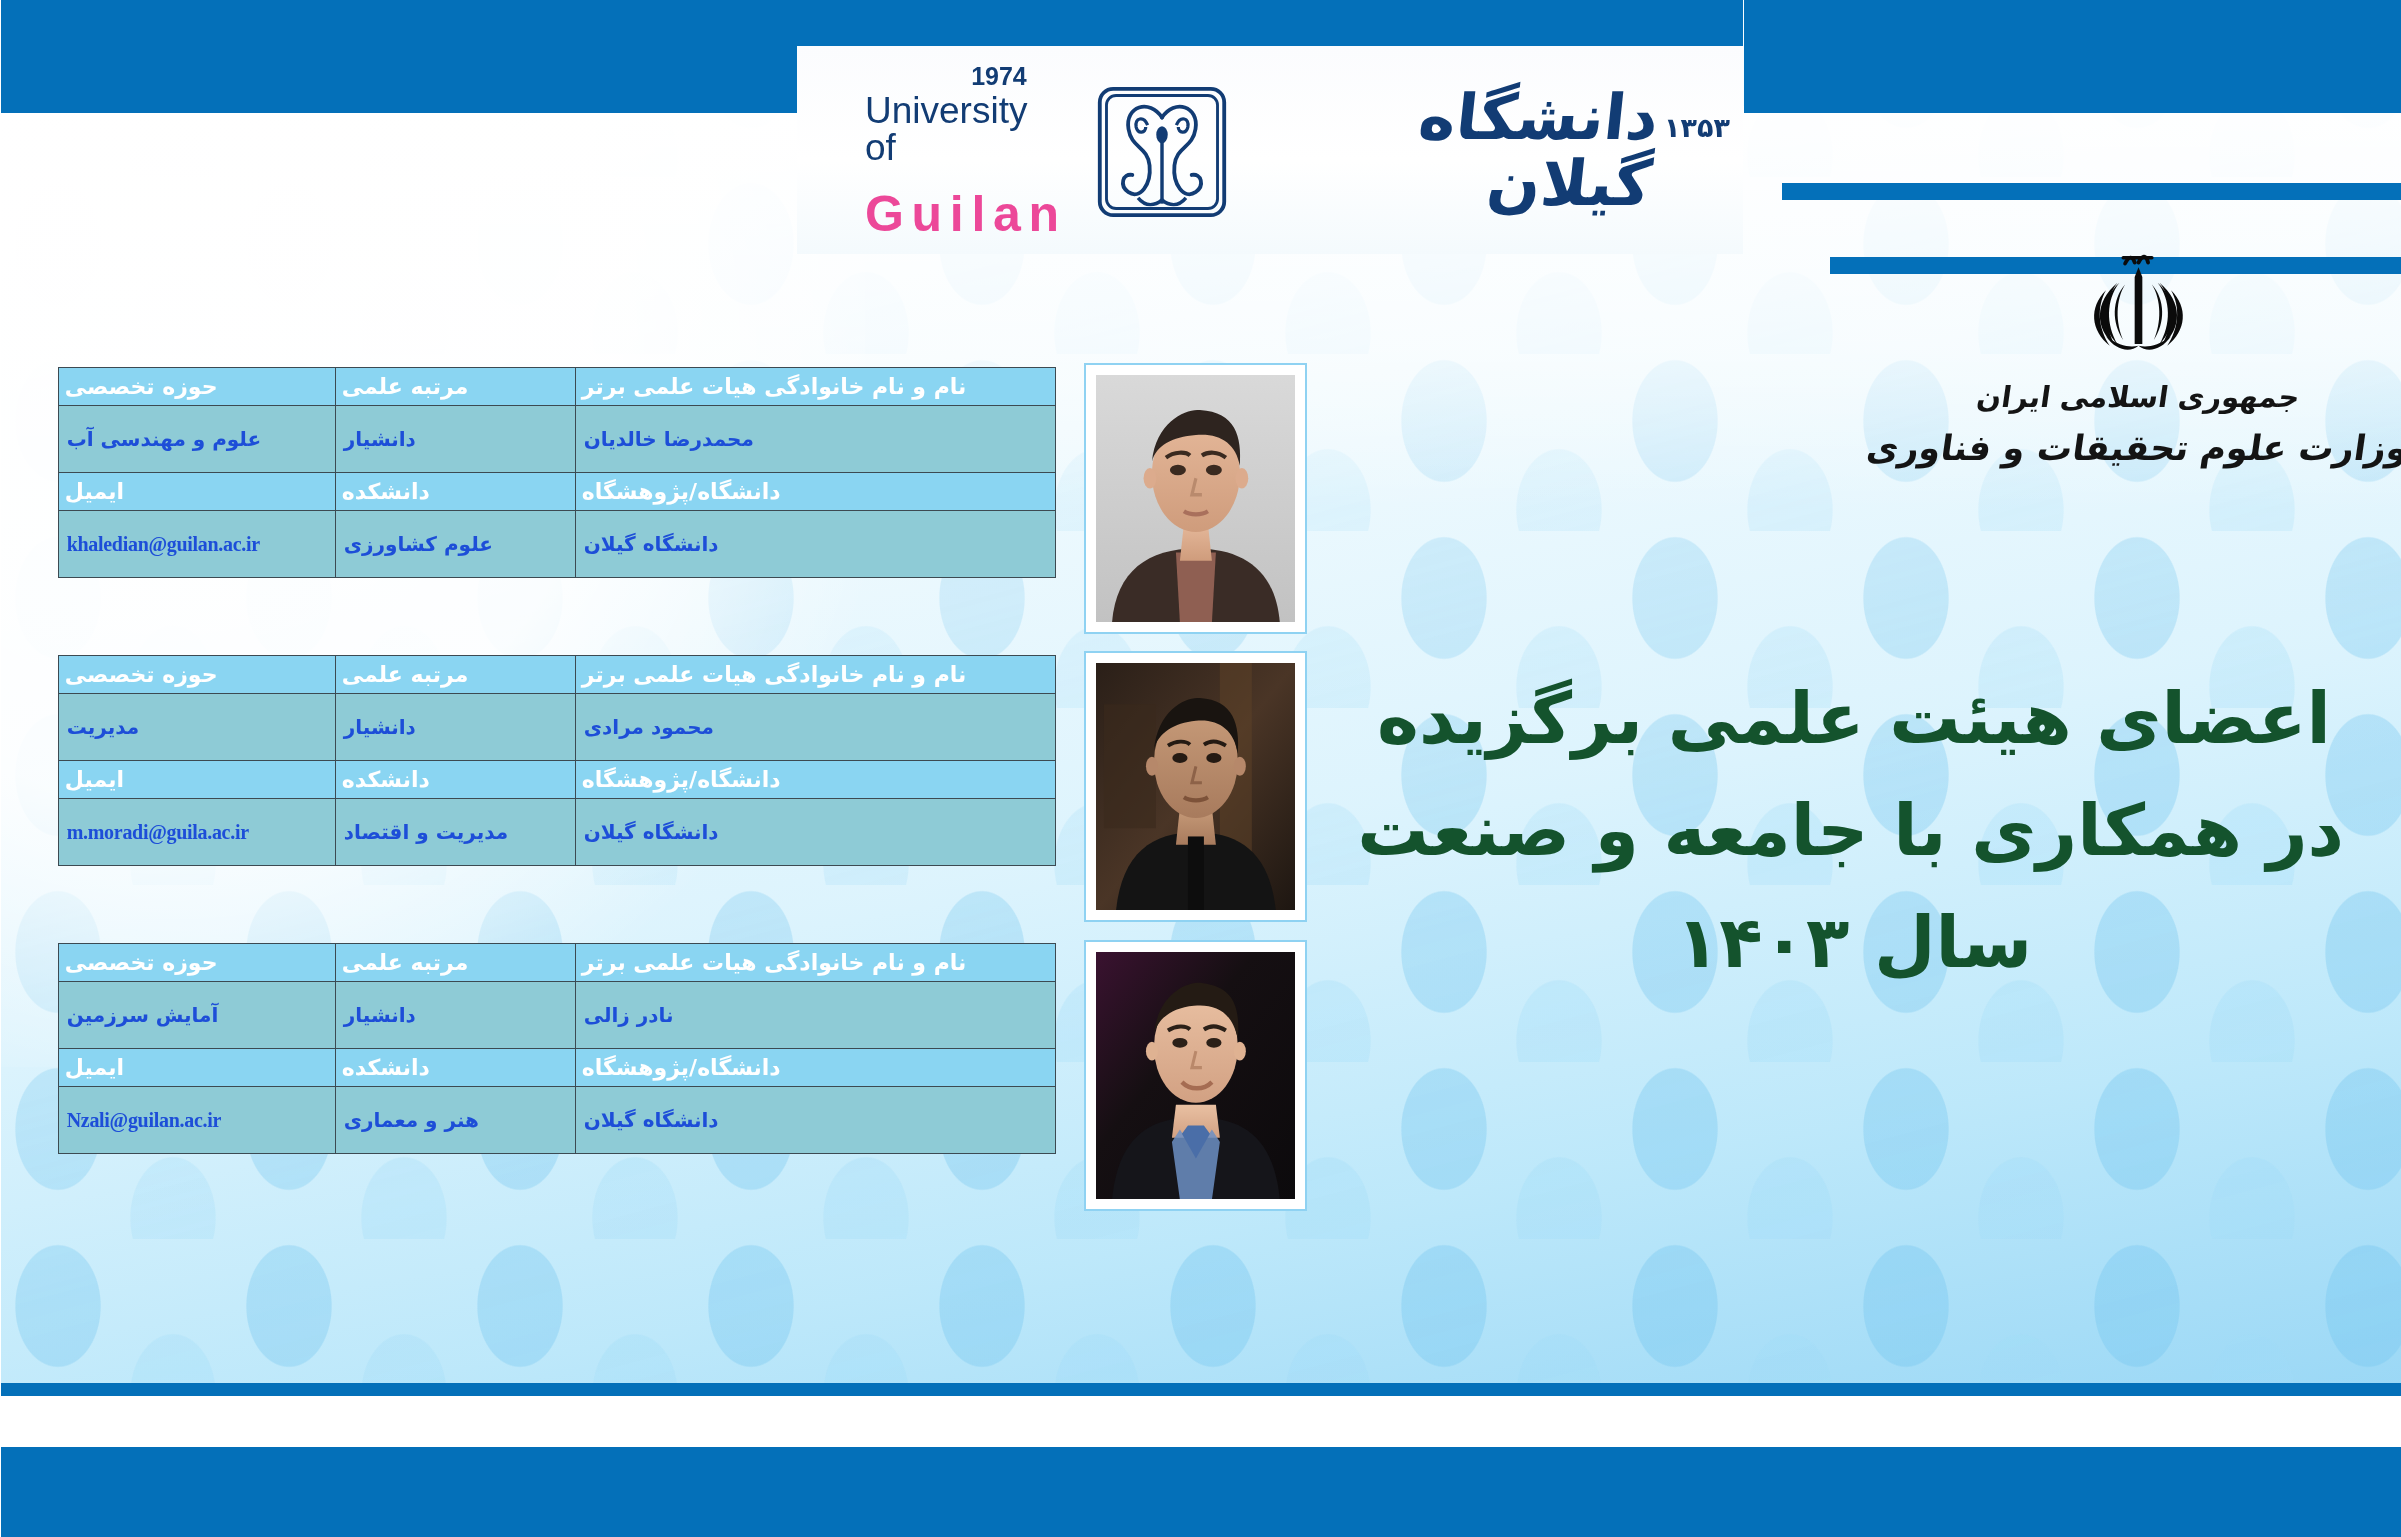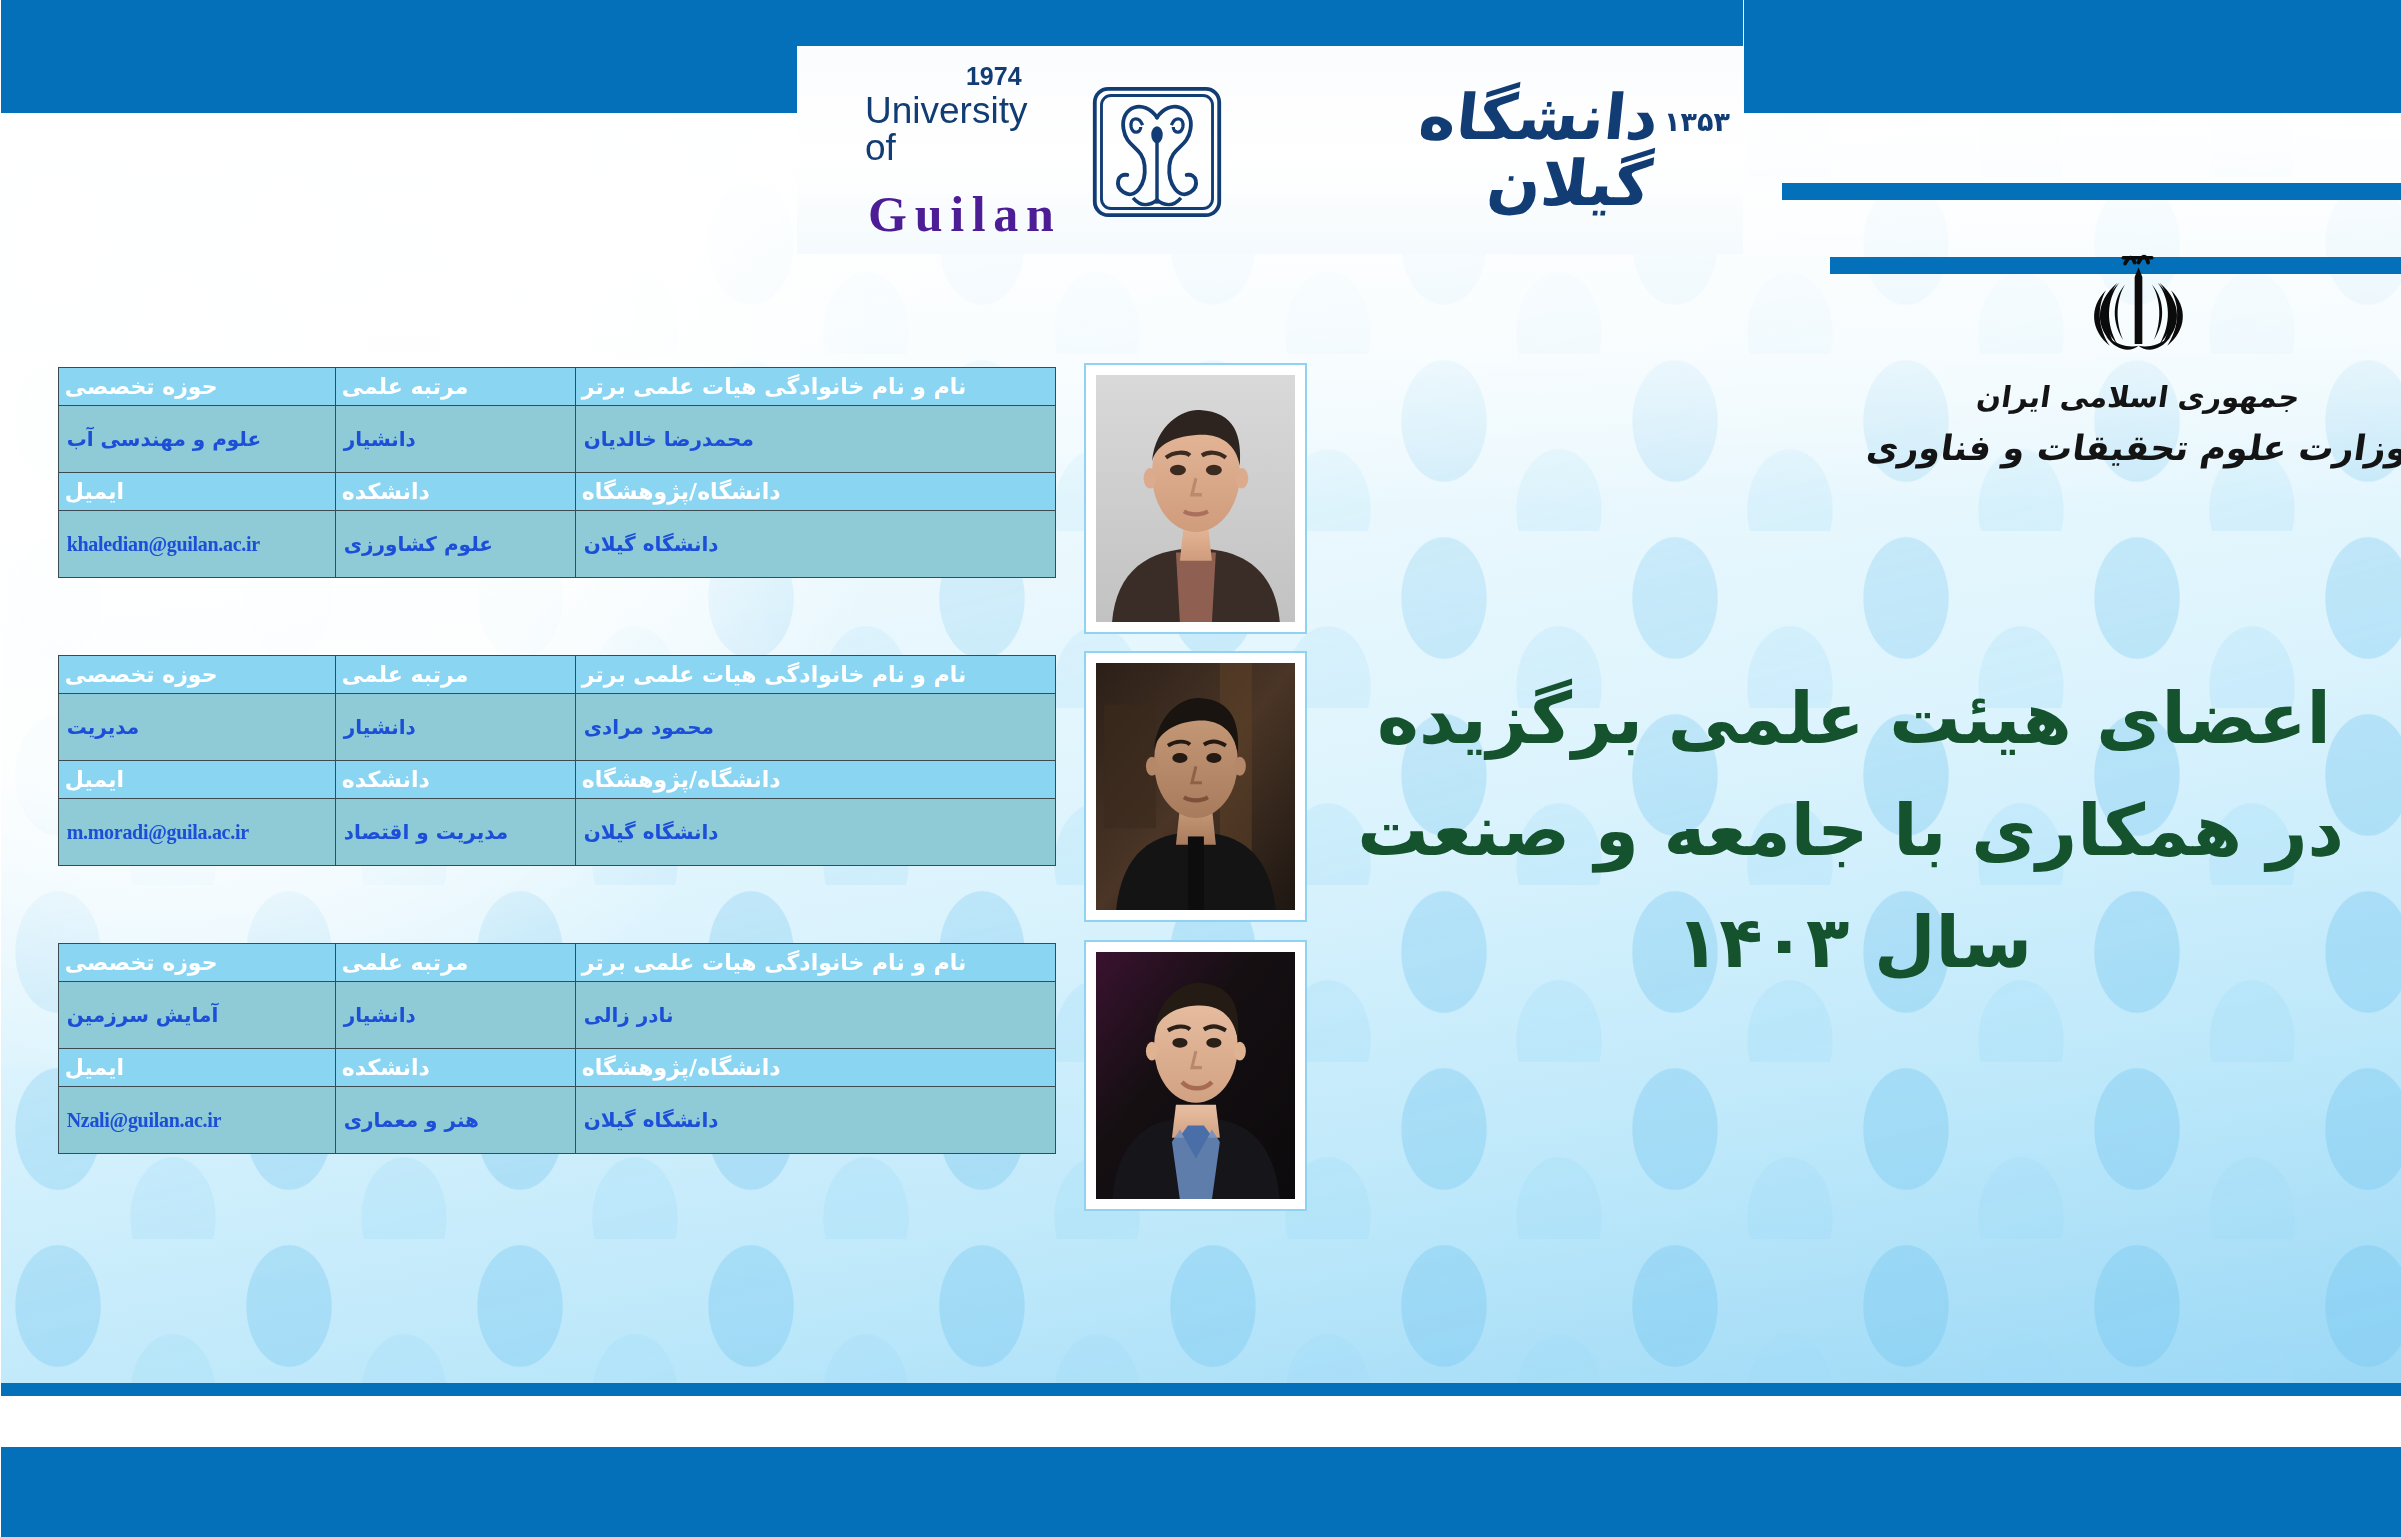--- a/index.html
+++ b/index.html
@@ -94,34 +94,34 @@
   }
   .uni-year-en {
     font-size:25px; font-weight:700; color:#123c74; margin-bottom:3.8px; margin-right:40px;
     font-family:"Liberation Sans",sans-serif;
   }
   .uni-line1 {
     font-size:37px; font-weight:400; letter-spacing:0px; color:#123c74;
     font-family:"Liberation Sans",sans-serif;
   }
   .uni-line2 {
-    font-size:50px; font-weight:700; letter-spacing:7.7px; color:#4c1d95; margin-top:23px;
-    font-family:Liberation Serif, serif;
+    font-size:50px; font-weight:700; letter-spacing:7.7px; color:#ec4899; margin-top:23px;
+    font-family:Liberation Sans, sans-serif;
   }
   .uni-mark { width:144px; height:134px; flex:0 0 auto; margin:0 9.6px; }
   .uni-fa {
     display:flex; align-items:flex-start; gap:9.6px; direction:rtl;
   }
   .uni-fa-name {
     font-size:63px; font-weight:700; color:#123c74;
     font-family:"DejaVu Sans",sans-serif; line-height:1.05;
     transform:skewX(-6deg);
   }
   .uni-year-fa {
-    font-size:27px; font-weight:700; color:#123c74; margin-top:21px;
+    font-size:27px; font-weight:700; color:#123c74; margin-top:27px;
     font-family:"DejaVu Sans",sans-serif;
   }
 
   
   .ministry {
     position:absolute; left:1912px; top:252px; width:452px; height:288px;
     display:flex; flex-direction:column; align-items:center; color:#111;
   }
   .ministry-emblem { width:123px; height:113px; }
   .ministry-l1 {

